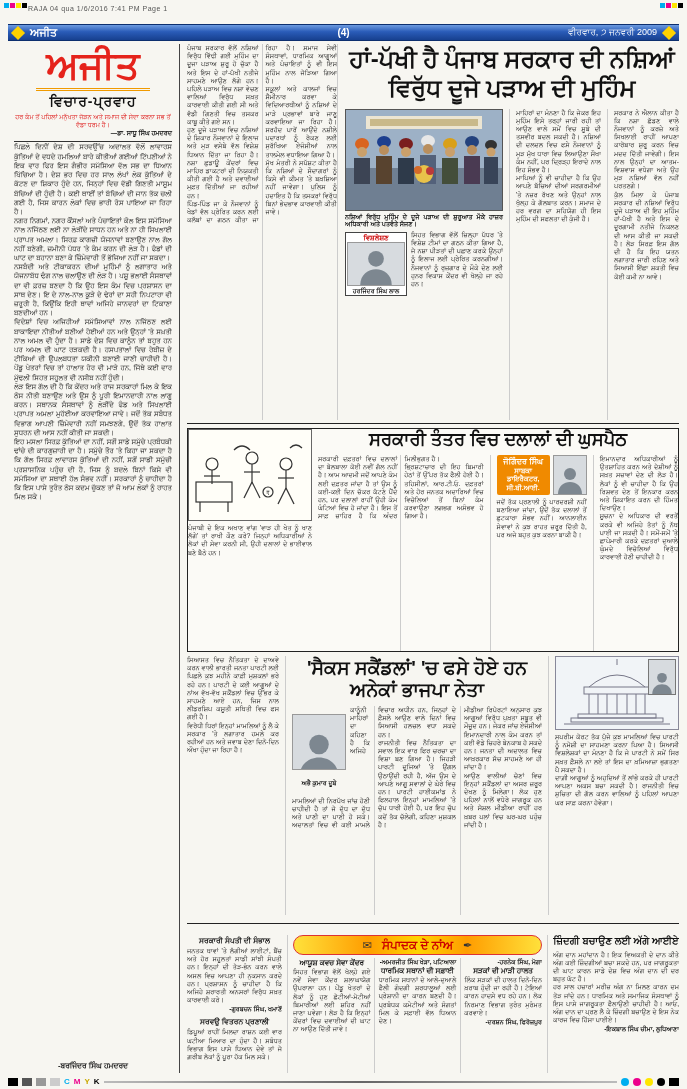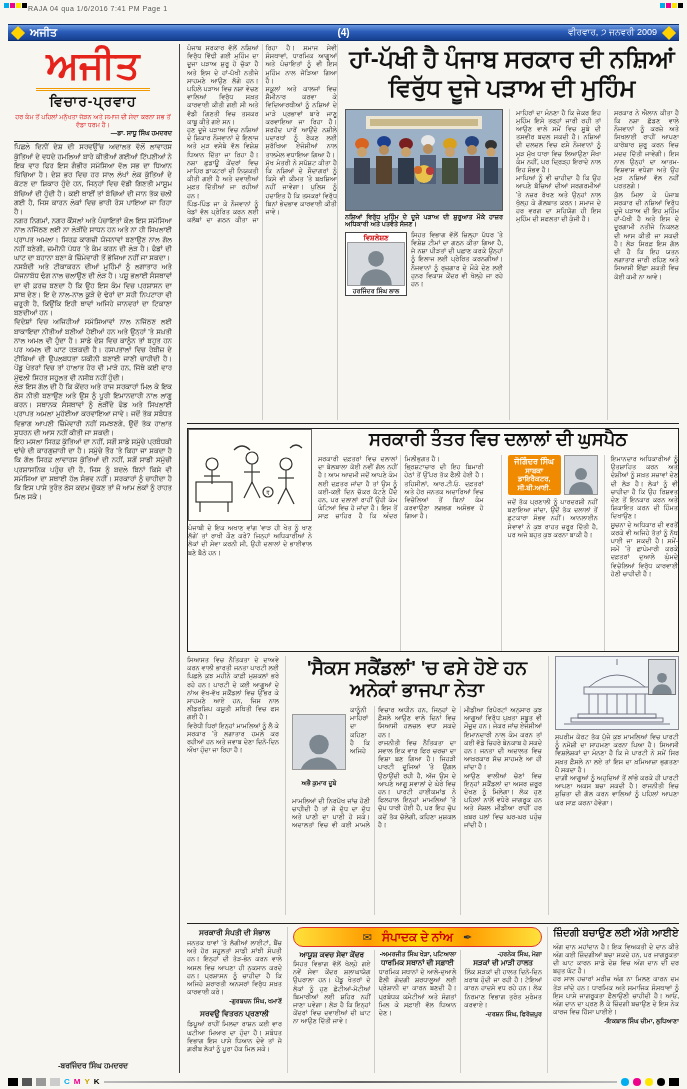--- a/index.html
+++ b/index.html
@@ -65,21 +65,21 @@
   .lead-colC { flex:1; border-left:1px solid #ccc; padding-left:6px; margin-left:6px; overflow:hidden; }
   
   .middle { height:224px; border:1.5px solid #222; margin-top:4px; display:flex; overflow:hidden; background:#fbfaf6; }
   .cartoon-col { width:124px; flex:none; }
   .cartoon { height:92px; border:1px solid #666; background:#fffef8; margin-bottom:3px; }
   .cartoon svg { display:block; width:100%; height:100%; }
   .middle-right { flex:1; min-width:0; padding-left:6px; display:flex; flex-direction:column; }
   .middle-headline { font-size:18px; font-weight:bold; text-align:center; margin:0 0 5px; }
   .middle-body { flex:1; display:flex; overflow:hidden; }
   .mb1 { width:46%; overflow:hidden; }
-  .mb2 { width:27%; border-left:1px solid #ccc; padding-left:6px; margin-left:17px; overflow:hidden; }
+  .mb2 { width:27%; border-left:1px solid #ccc; padding-left:6px; margin-left:6px; overflow:hidden; }
   .mb3 { flex:1; border-left:1px solid #ccc; padding-left:6px; margin-left:6px; overflow:hidden; }
   .obox-wrap { display:flex; gap:3px; margin-bottom:3px; }
   .obox { flex:1; background:#f08a00; color:#fff; font-weight:bold; font-size:7px; line-height:8.5px; text-align:center; padding:3px 2px; border-radius:2px; }
   .obox .nm { font-size:8px; display:block; }
   .mb2 .portrait { width:34px; height:40px; flex:none; }
   
   .lower { flex:1; display:flex; margin-top:4px; overflow:hidden; }
   .low1 { width:92px; flex:none; overflow:hidden; }
   .low-center { flex:1; min-width:0; padding:0 6px; margin:0 6px; border-left:1px solid #ccc; border-right:1px solid #ccc; display:flex; flex-direction:column; }
   .lower-headline { font-size:19px; font-weight:bold; text-align:center; margin:1px 0 5px; }
@@ -87,21 +87,21 @@
   .low-body span { white-space:pre-line; }
   .inset { float:left; width:54px; margin:0 4px 2px 0; text-align:center; }
   .inset .portrait { height:56px; }
   .inset-cap { font-size:6.3px; font-weight:bold; line-height:7px; margin-top:1px; }
   .low3 { width:124px; flex:none; overflow:hidden; }
   .building { height:74px; border:1px solid #889; background:#f1f4f7; position:relative; margin-bottom:3px; }
   .building svg { display:block; width:100%; height:100%; }
   .building .mini-portrait { position:absolute; right:2px; top:2px; width:28px; height:36px; background:#d7dbdf; border:1px solid #777; }
   .building .mini-portrait svg { width:100%; height:100%; }
   
-  .bottom-row { height:150px; border-top:1.5px solid #222; margin-top:8px; padding-top:3px; display:flex; overflow:hidden; }
+  .bottom-row { height:150px; border-top:1.5px solid #222; margin-top:8px; padding-top:11px; display:flex; overflow:hidden; }
   .bl { width:95px; flex:none; overflow:hidden; }
   .bl-title { font-size:7.5px; font-weight:bold; text-align:center; margin:1px 0; }
   .letters { flex:1; min-width:0; border-left:1px solid #ccc; border-right:1px solid #ccc; margin:0 5px; padding:0 5px; display:flex; flex-direction:column; }
   .letters-band { height:20px; flex:none; background:linear-gradient(90deg,#ffe13b,#ff9d00 30%,#ffd400 50%,#ff9d00 70%,#ffe13b); border:1px solid #d33; border-radius:10px; display:flex; align-items:center; justify-content:center; gap:10px; color:#c00; font-weight:bold; font-size:12px; margin-bottom:3px; }
   .letters-band .env { font-size:11px; color:#333; }
   .letters-cols { flex:1; column-count:3; column-gap:8px; column-rule:1px solid #ccc; overflow:hidden; }
   .ltr-title { font-weight:bold; font-size:7.3px; text-align:center; margin-bottom:1px; }
   .ltr-sig { font-size:6.3px; font-weight:bold; text-align:right; margin:1px 0 4px; }
   .rb { width:126px; flex:none; overflow:hidden; }
   .rb-headline { font-size:10px; font-weight:bold; text-align:center; line-height:1.25; margin-bottom:3px; }

